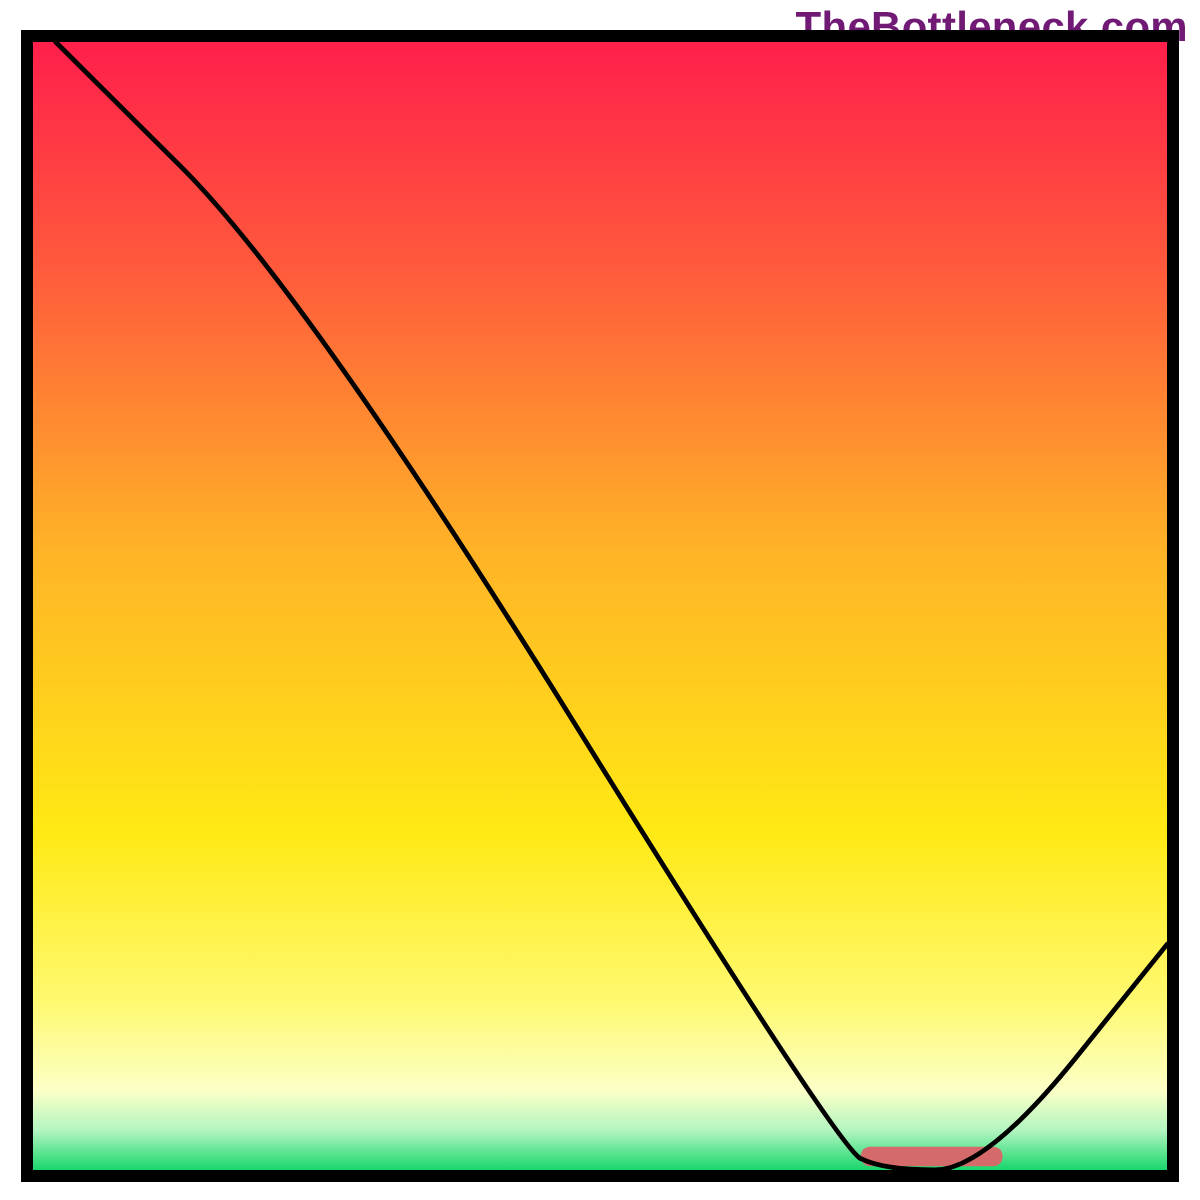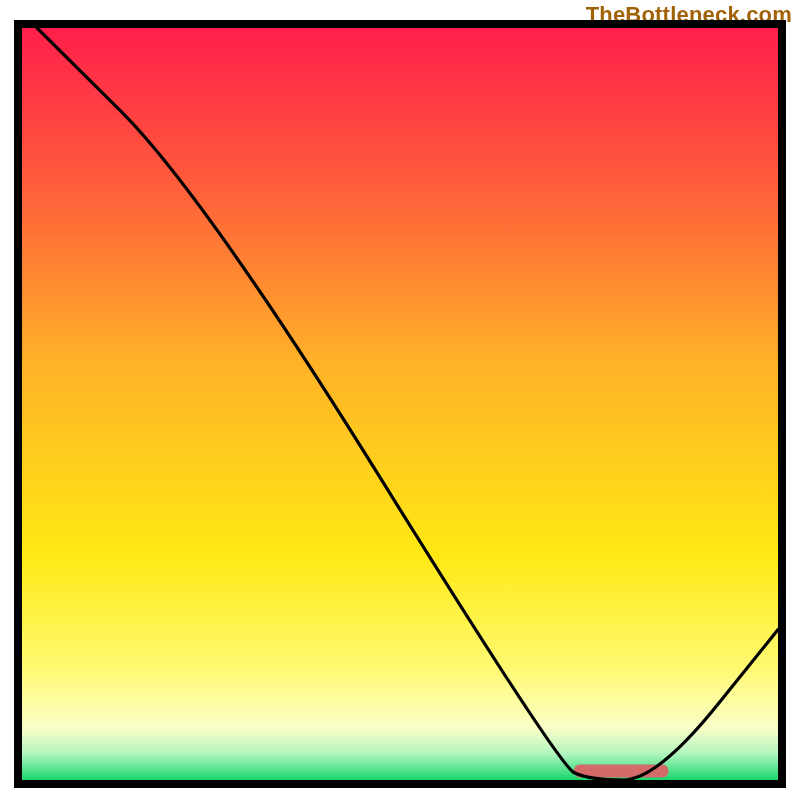--- a/index.html
+++ b/index.html
@@ -12,23 +12,23 @@
   }
   .container {
     position: relative;
     width: 800px;
     height: 800px;
   }
   .watermark {
     position: absolute;
     top: 2px;
     right: 8px;
-    font-size: 22px;
+    font-size: 28px;
     font-weight: bold;
-    color: #a16207;
+    color: #701a75;
     letter-spacing: 0.2px;
   }
   svg.chart {
     position: absolute;
     top: 0;
     left: 0;
   }
 </style>
 </head>
 <body>

